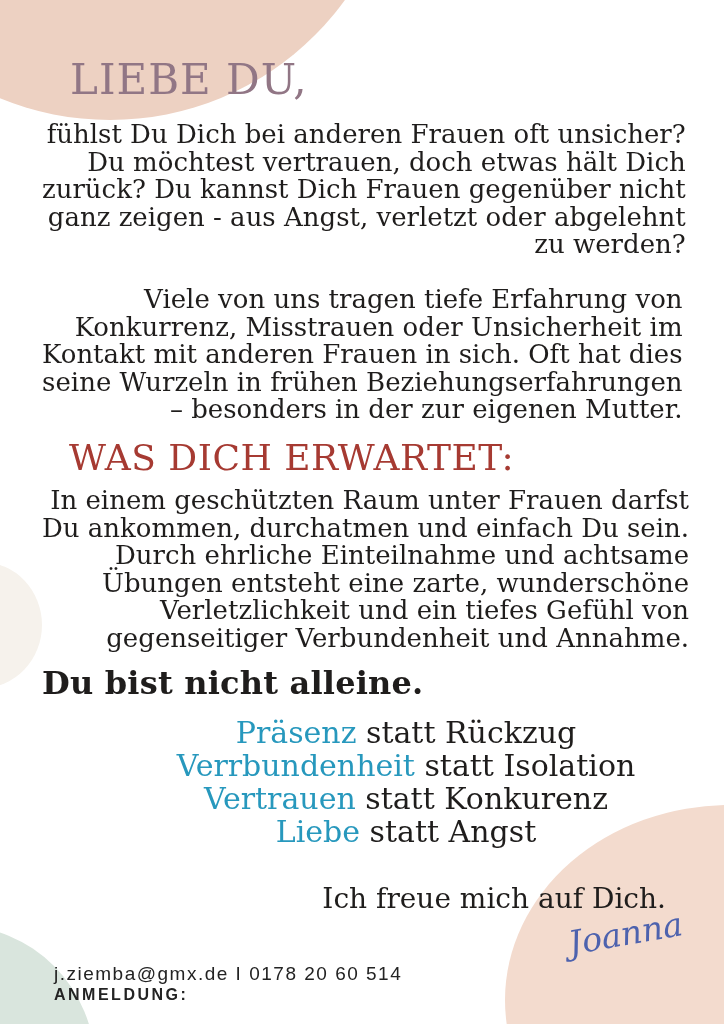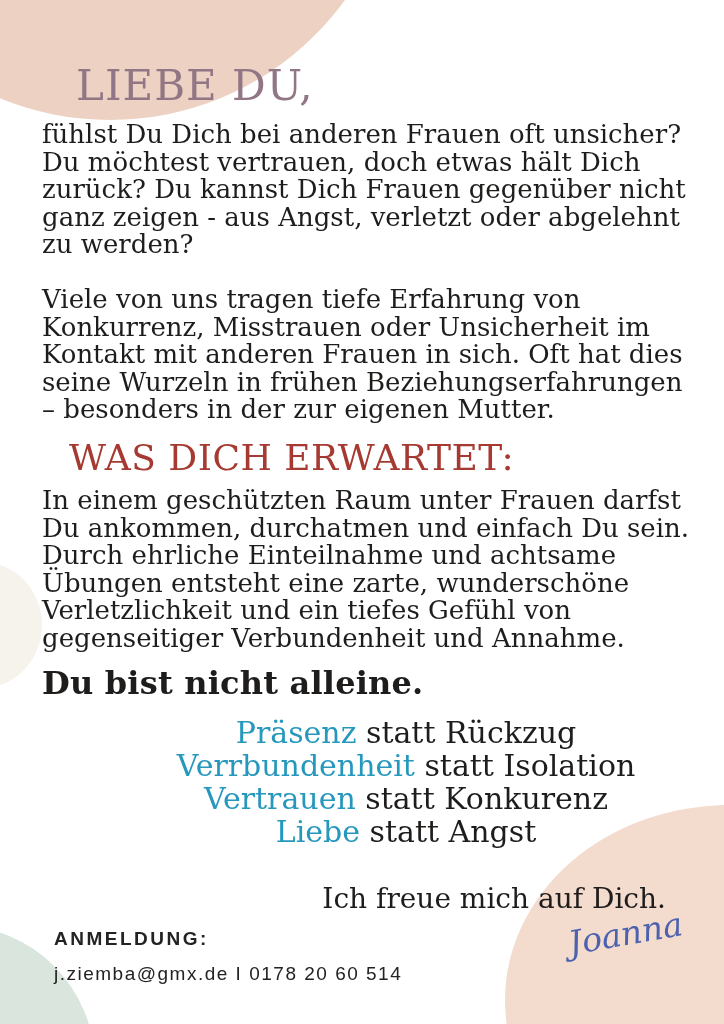--- a/index.html
+++ b/index.html
@@ -13,24 +13,24 @@
     color: #1f1d1c;
   }
   .blob { position: absolute; border-radius: 50%; }
   .blob-peach { left: -180px; top: -460px; width: 580px; height: 580px; background: #edd1c2; }
   .blob-cream { left: -78px;  top: 562px;  width: 120px; height: 126px; background: #f6f2ec; }
   .blob-pink  { left: 505px;  top: 805px;  width: 450px; height: 390px; background: #f3dbce; }
   .blob-sage  { left: -185px; top: 925px;  width: 280px; height: 280px; background: #d9e5dd; }
 
   .title {
     position: absolute; left: 70px; top: 55px;
-    margin: 6px; font-size: 42px; font-weight: 400;
+    margin: 0; font-size: 42px; font-weight: 400;
     letter-spacing: 1px; color: #917685; white-space: pre;
   }
-  .para { position: absolute; font-size: 26px; line-height: 27.5px; letter-spacing: 0; }
+  .para { position: absolute; font-size: 26px; line-height: 27.5px; letter-spacing: 0; text-align: right; }
   .para .line { white-space: pre; }
   .para1 { left: 42px; top: 121px; }
   .para2 { left: 42px; top: 286px; }
   .heading {
     position: absolute; left: 69px; top: 437px;
     margin: 0; font-size: 36px; font-weight: 400;
     letter-spacing: 0.5px; color: #a63a32; white-space: pre;
   }
   .para3 { left: 42px; top: 487px; }
   .emphasis {
@@ -45,23 +45,23 @@
   .closing {
     position: absolute; right: 58px; top: 882px;
     font-size: 28px; white-space: pre;
   }
   .signature {
     position: absolute; left: 568px; top: 914px;
     font-size: 33px; font-style: italic; color: #4d62ae;
     transform: rotate(-10deg); white-space: pre;
   }
   .footer-label {
-    position: absolute; left: 54px; top: 928px;
+    position: absolute; left: 54px; top: 986px;
     font-family: "Liberation Sans", sans-serif;
-    font-size: 19px; font-weight: 600; letter-spacing: 2.5px;
+    font-size: 16px; font-weight: 600; letter-spacing: 2.5px;
     color: #232323; white-space: pre;
   }
   .footer-contact {
     position: absolute; left: 54px; top: 963px;
     font-family: "Liberation Sans", sans-serif;
     font-size: 19px; font-weight: 500; letter-spacing: 1.5px;
     color: #232323; white-space: pre;
   }
 </style>
 </head>

